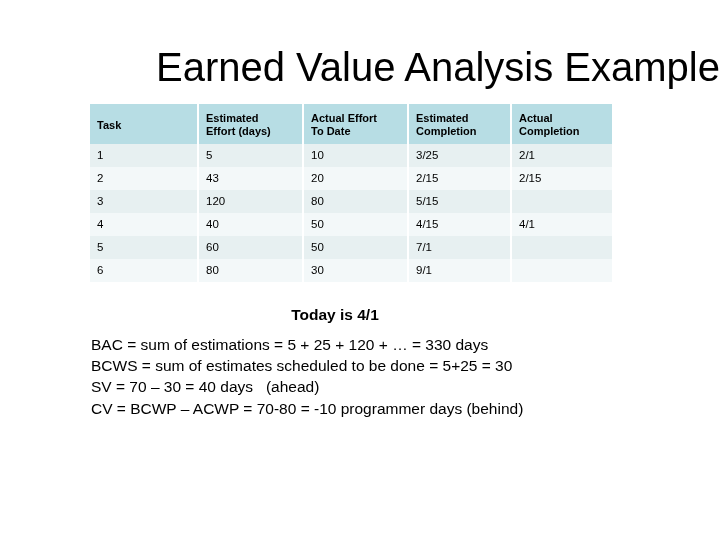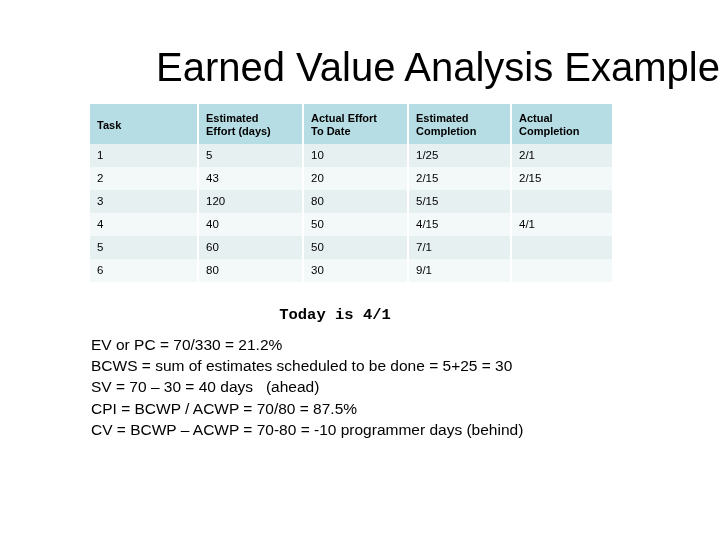--- a/index.html
+++ b/index.html
@@ -82,21 +82,20 @@
     position: absolute;
     left: 88px;
     top: 305px;
     width: 494px;
     text-align: center;
     font-size: 15.5px;
     line-height: 20px;
     font-weight: bold;
     color: #000000;
     white-space: nowrap;
-    font-family: Liberation Mono, monospace;
   }
 
   
   #formula-block {
     position: absolute;
     left: 91px;
     top: 334px;
     width: 620px;
   }
   #formula-block .formula-line {
@@ -141,21 +140,21 @@
         <span class="hdr-line">Actual</span>
         <span class="hdr-line">Completion</span>
       </th>
     </tr>
   </thead>
   <tbody>
     <tr class="row-odd">
       <td>1</td>
       <td>5</td>
       <td>10</td>
-      <td>1/25</td>
+      <td>3/25</td>
       <td>2/1</td>
     </tr>
     <tr class="row-even">
       <td>2</td>
       <td>43</td>
       <td>20</td>
       <td>2/15</td>
       <td>2/15</td>
     </tr>
     <tr class="row-odd">
@@ -185,18 +184,17 @@
       <td>30</td>
       <td>9/1</td>
       <td></td>
     </tr>
   </tbody>
 </table>
 
 <div id="today-line">Today is 4/1</div>
 
 <div id="formula-block">
-  <div class="formula-line">EV or PC = 70/330 = 21.2%</div>
+  <div class="formula-line">BAC = sum of estimations = 5 + 25 + 120 + … = 330 days</div>
   <div class="formula-line">BCWS = sum of estimates scheduled to be done = 5+25 = 30</div>
   <div class="formula-line">SV = 70 – 30 = 40 days   (ahead)</div>
-  <div class="formula-line">CPI = BCWP / ACWP = 70/80 = 87.5%</div>
   <div class="formula-line">CV = BCWP – ACWP = 70-80 = -10 programmer days (behind)</div>
 </div>
 
 </body></html>

